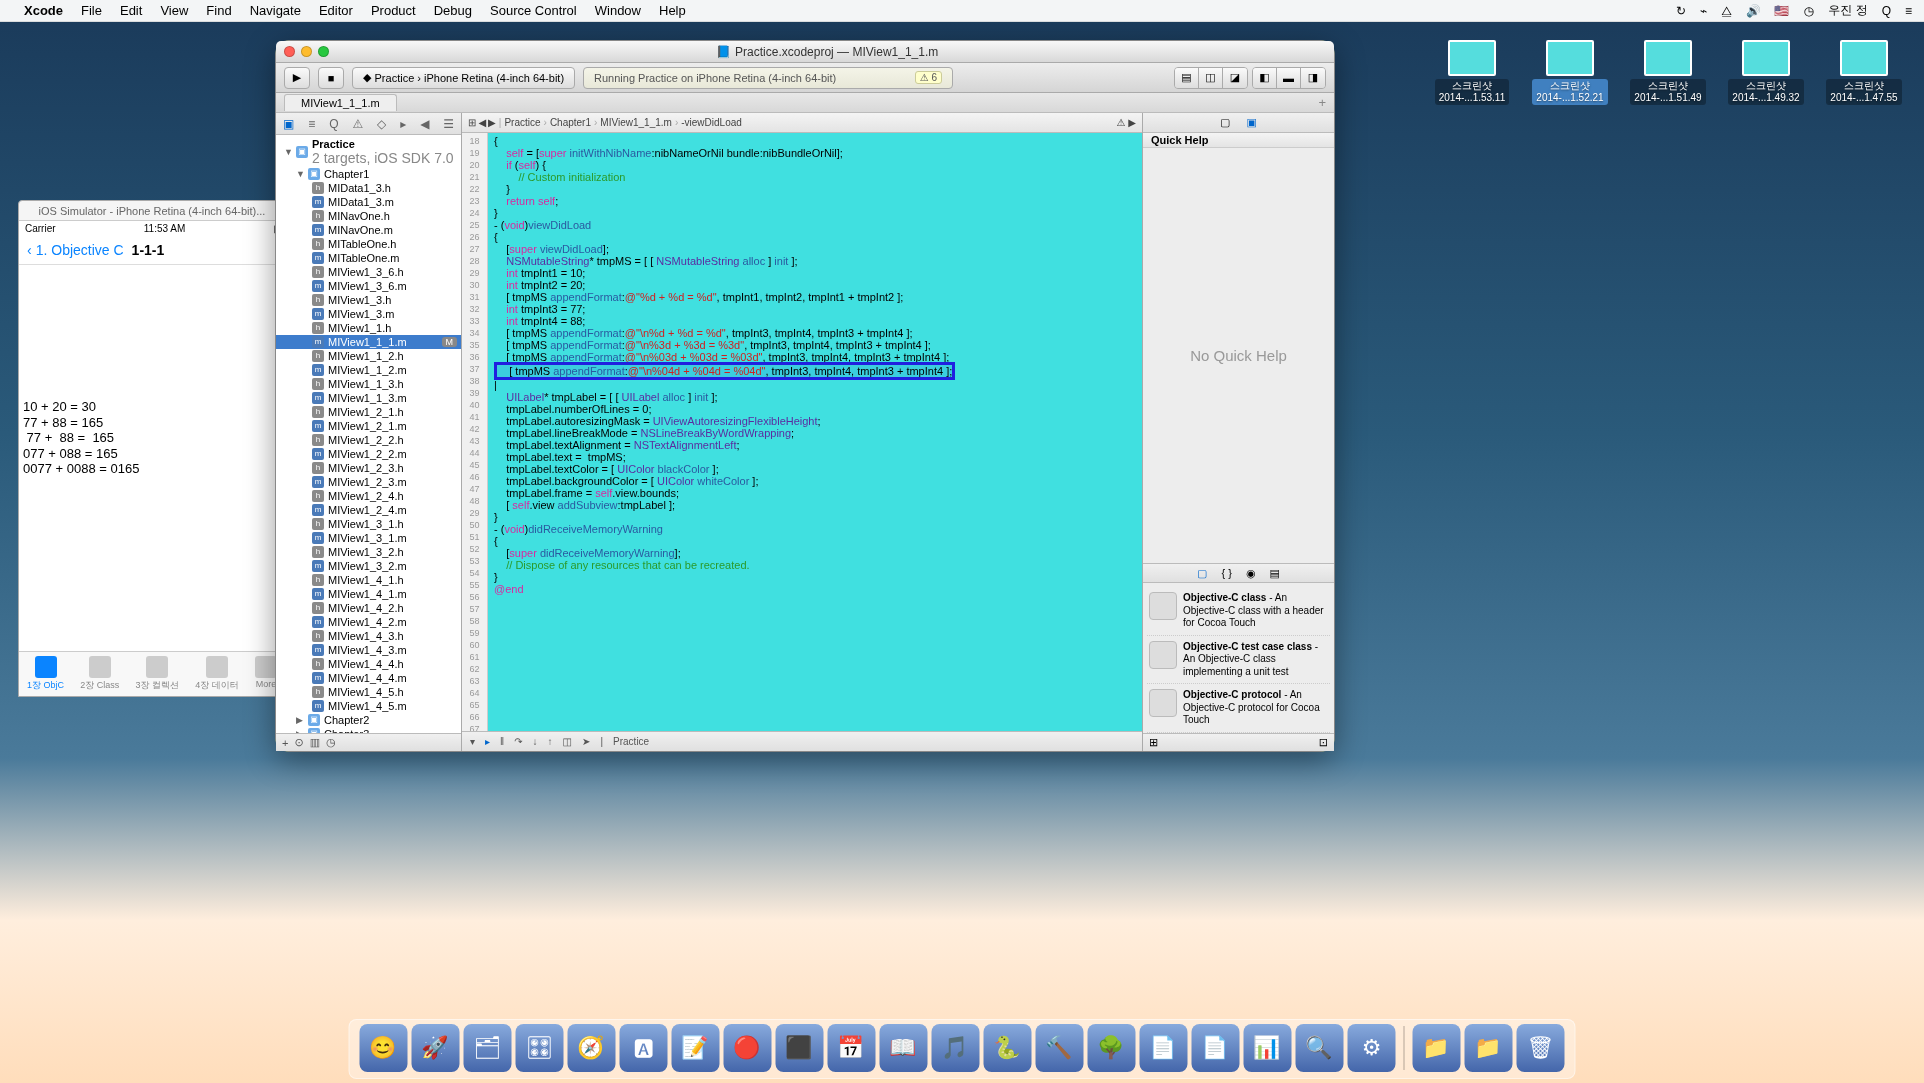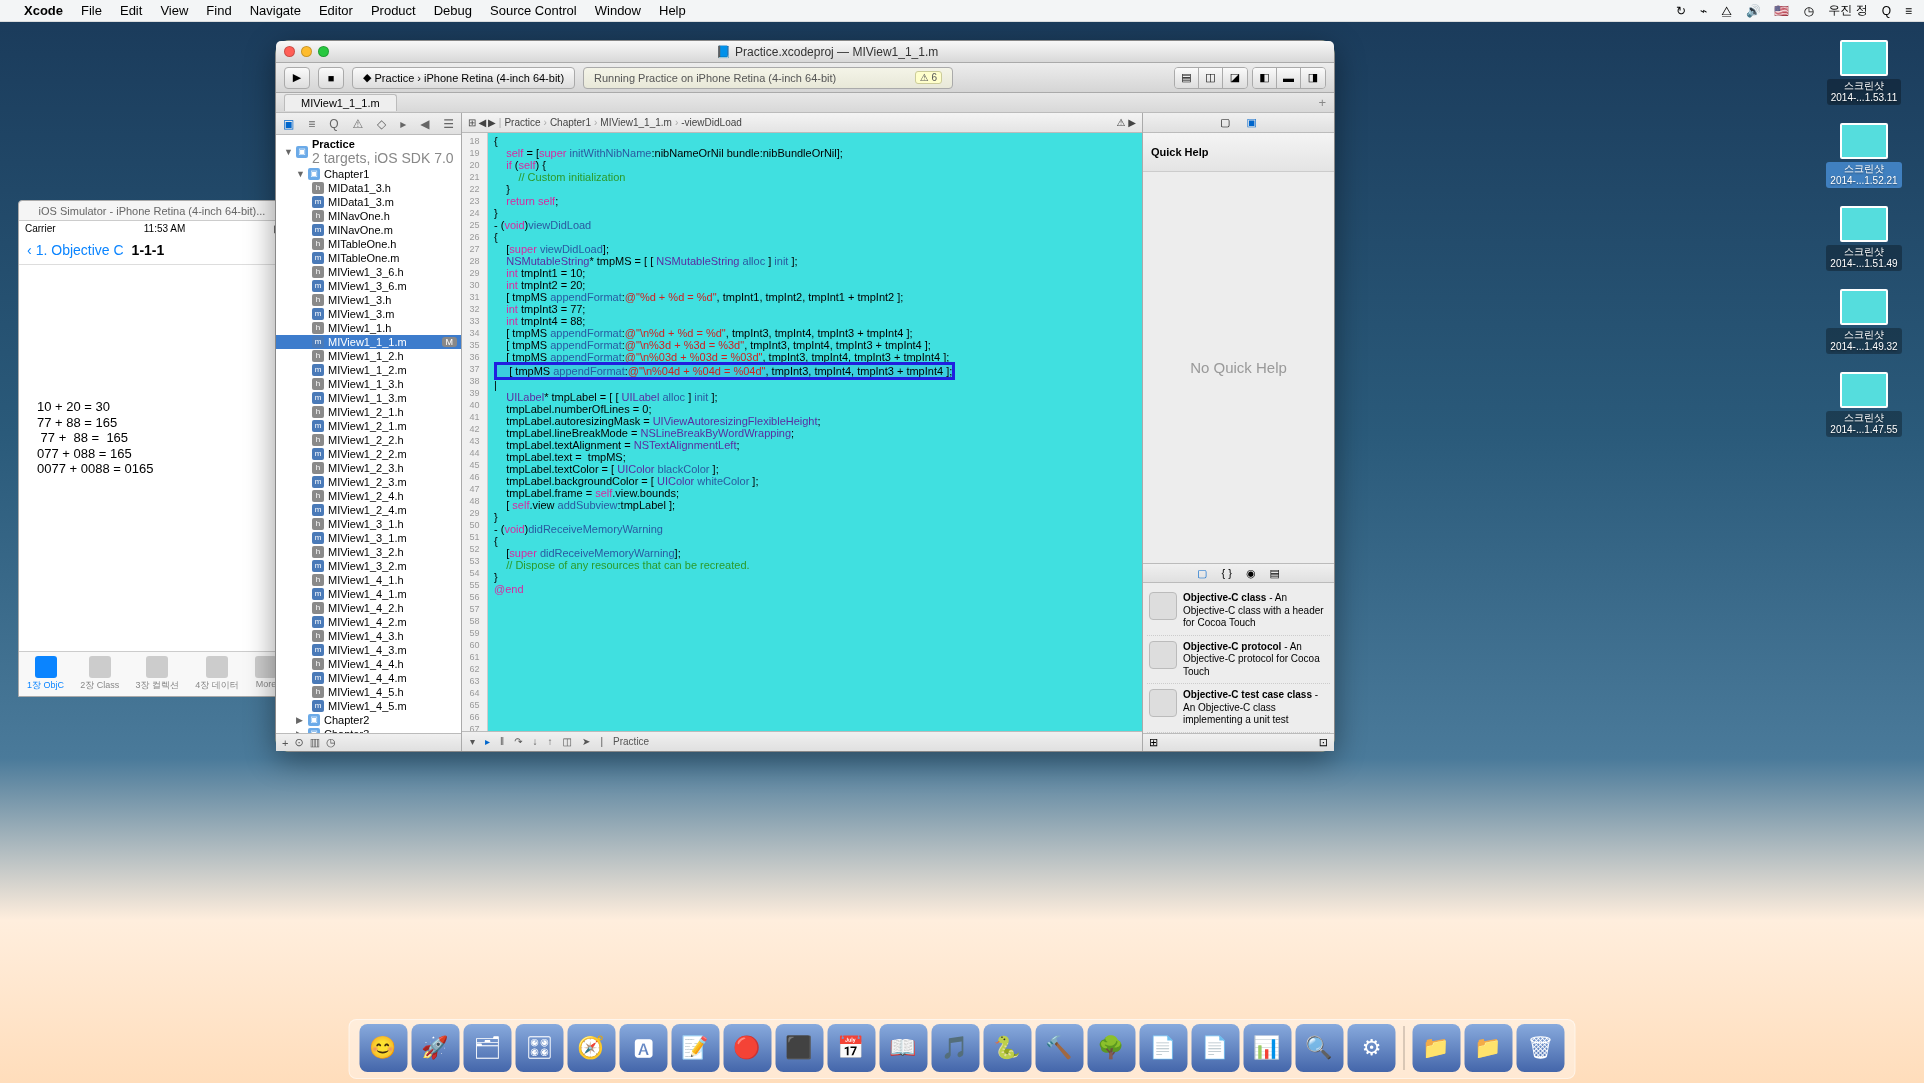--- a/index.html
+++ b/index.html
@@ -7,36 +7,36 @@
 
 
 .menubar { position: absolute; top: 0; left: 0; right: 0; height: 22px; background: rgba(255,255,255,0.95); display: flex; align-items: center; padding: 0 12px; font-size: 13px; border-bottom: 1px solid rgba(0,0,0,0.1); z-index: 100; }
 .menubar .apple { font-size: 14px; margin-right: 12px; }
 .menubar .item { margin-right: 18px; cursor: default; }
 .menubar .item.bold { font-weight: bold; }
 .menubar .right { margin-left: auto; display: flex; align-items: center; gap: 14px; }
 .menubar .right span { font-size: 12px; }
 
 
-.desktop-icons { position: absolute; right: 20px; top: 40px; display: flex; flex-direction: column; gap: 18px; z-index: 5; }
+.desktop-icons { position: absolute; right: 20px; top: 40px; display: flex; flex-direction: row; gap: 18px; z-index: 5; }
 .desktop-icon { display: flex; flex-direction: column; align-items: center; width: 80px; }
 .desktop-icon .thumb { width: 48px; height: 36px; background: #5dd; border: 2px solid #fff; border-radius: 2px; }
 .desktop-icon .label { margin-top: 3px; font-size: 10px; color: #fff; text-align: center; text-shadow: 0 1px 2px rgba(0,0,0,0.5); background: rgba(0,0,0,0.3); padding: 1px 4px; border-radius: 3px; line-height: 1.2; }
 .desktop-icon.selected .label { background: #4080c0; }
 
 
 .sim { position: absolute; left: 18px; top: 200px; width: 268px; background: #f5f5f5; border: 1px solid #aaa; border-radius: 4px 4px 0 0; z-index: 40; }
 .sim-title { height: 20px; font-size: 11px; color: #666; text-align: center; line-height: 20px; border-bottom: 1px solid #ccc; }
 .sim-body { background: #fff; height: 430px; }
 .sim-statusbar { display: flex; justify-content: space-between; padding: 2px 6px; font-size: 10px; }
 .sim-nav { display: flex; align-items: center; padding: 6px 8px; font-size: 14px; border-bottom: 1px solid #ddd; }
 .sim-nav .back { color: #0a84ff; margin-right: 4px; }
 .sim-nav .backtext { color: #0a84ff; }
 .sim-nav .title { margin-left: 8px; font-weight: bold; }
-.sim-content { padding: 4px 18px; font-size: 13px; line-height: 1.2; font-family: "Helvetica Neue"; }
+.sim-content { padding: 4px 4px; font-size: 13px; line-height: 1.2; font-family: "Helvetica Neue"; }
 .sim-content p { margin-top: 130px; }
 .sim-tabbar { display: flex; justify-content: space-around; padding: 4px 0; border-top: 1px solid #ccc; background: #f8f8f8; }
 .sim-tab { display: flex; flex-direction: column; align-items: center; font-size: 9px; color: #888; }
 .sim-tab.active { color: #0a84ff; }
 .sim-tab .ico { width: 22px; height: 22px; background: #ccc; border-radius: 3px; margin-bottom: 1px; }
 .sim-tab.active .ico { background: #0a84ff; }
 
 
 .xcode { position: absolute; left: 275px; top: 40px; width: 1060px; height: 712px; background: #bef264; border: 1px solid #888; border-radius: 14px; box-shadow: 0 8px 30px rgba(0,0,0,0.4); z-index: 50; display: flex; flex-direction: column; }
 .xcode-titlebar { height: 22px; background: linear-gradient(#f8f8f8,#d8d8d8); border-radius: 5px 5px 0 0; display: flex; align-items: center; padding: 0 8px; border-bottom: 1px solid #aaa; }
@@ -87,21 +87,21 @@
 .gutter { width: 26px; background: #f0f0f0; border-right: 1px solid #ccc; text-align: center; padding: 2px 4px; color: #999; font-size: 9px; }
 .gutter div { height: 12px; }
 .code { padding: 2px 6px; white-space: pre; }
 .kw { color: #d62ba0; } .cls { color: #5a2da0; } .cmt { color: #2a9a2a; } .str { color: #d02020; }
 .hl-line { display: inline-block; border: 3px solid #2020e0; background: rgba(0,0,200,0.08); margin: -1px 0; padding: 0; }
 .debug-bar { height: 20px; background: linear-gradient(#f0f0f0,#e0e0e0); border-top: 1px solid #bbb; display: flex; align-items: center; padding: 0 8px; gap: 10px; font-size: 10px; color: #555; }
 
 
 .insp { width: 192px; background: #ededed; border-left: 1px solid #aaa; display: flex; flex-direction: column; font-size: 11px; }
 .insp-tabs { height: 20px; background: linear-gradient(#f0f0f0,#e0e0e0); border-bottom: 1px solid #bbb; display: flex; align-items: center; justify-content: center; gap: 16px; }
-.insp-head { padding: 13px 8px; background: linear-gradient(#f4f4f4,#e4e4e4); border-bottom: 1px solid #ccc; font-weight: bold; font-size: 11px; }
+.insp-head { padding: 1px 8px; background: linear-gradient(#f4f4f4,#e4e4e4); border-bottom: 1px solid #ccc; font-weight: bold; font-size: 11px; }
 .insp-body { flex: 1; display: flex; align-items: center; justify-content: center; color: #999; font-size: 15px; }
 .lib-tabs { height: 20px; background: linear-gradient(#f0f0f0,#e0e0e0); border-top: 1px solid #bbb; border-bottom: 1px solid #bbb; display: flex; align-items: center; justify-content: center; gap: 14px; }
 .lib-list { height: 150px; overflow: auto; padding: 4px; }
 .lib-item { display: flex; gap: 6px; padding: 5px 2px; border-bottom: 1px dotted #ccc; }
 .lib-item .ico { width: 28px; height: 28px; background: #ddd; border: 1px solid #bbb; border-radius: 4px; flex-shrink: 0; }
 .lib-item .txt { font-size: 10px; line-height: 1.25; }
 .lib-item .txt b { font-size: 10px; }
 .insp-foot { height: 18px; background: linear-gradient(#f0f0f0,#e0e0e0); border-top: 1px solid #bbb; display:flex; align-items:center; justify-content: space-between; padding: 0 6px; }
 
 
@@ -541,25 +541,25 @@
         <span>◉</span>
         <span>▤</span>
       </div>
       <div class="lib-list" id="liblist">
           <div class="lib-item">
             <div class="ico"></div>
             <div class="txt"><b>Objective-C class</b> - An Objective-C class with a header for Cocoa Touch</div>
           </div>
           <div class="lib-item">
             <div class="ico"></div>
-            <div class="txt"><b>Objective-C protocol</b> - An Objective-C protocol for Cocoa Touch</div>
+            <div class="txt"><b>Objective-C test case class</b> - An Objective-C class implementing a unit test</div>
           </div>
           <div class="lib-item">
             <div class="ico"></div>
-            <div class="txt"><b>Objective-C test case class</b> - An Objective-C class implementing a unit test</div>
+            <div class="txt"><b>Objective-C protocol</b> - An Objective-C protocol for Cocoa Touch</div>
           </div>
         </div>
       <div class="insp-foot">
         <span>⊞</span>
         <span>⊡</span>
       </div>
     </div>
   </div>
 </div>
 

